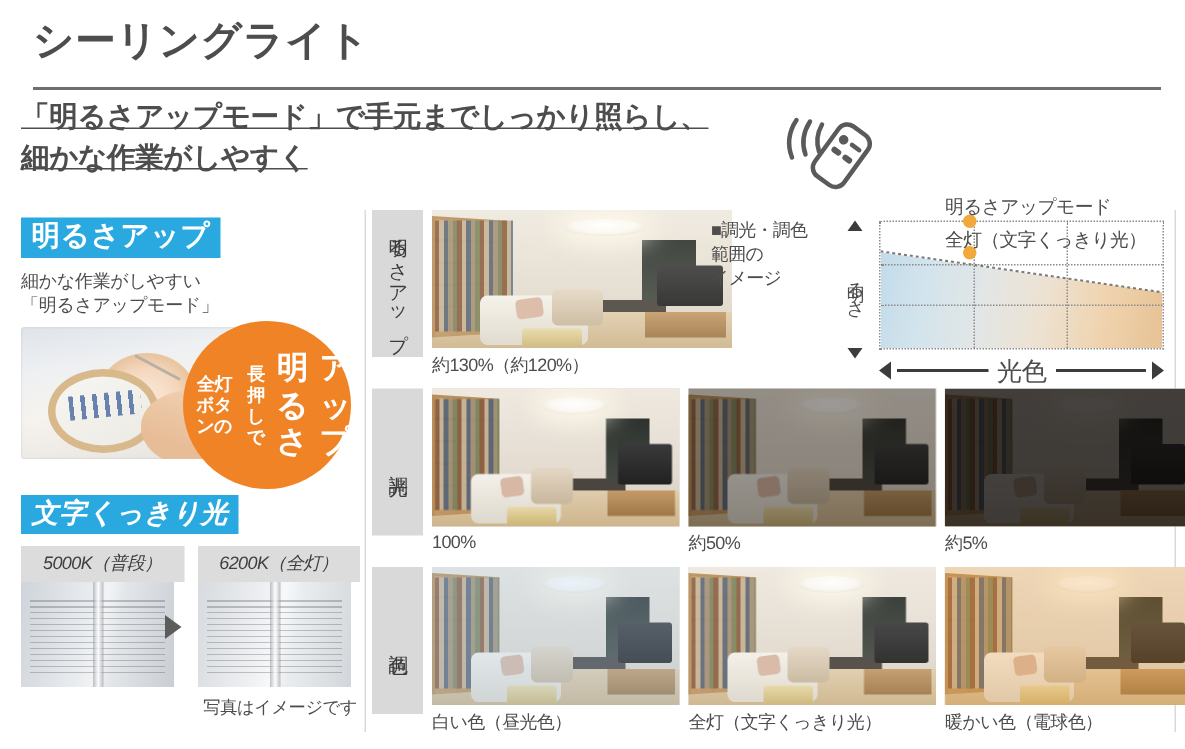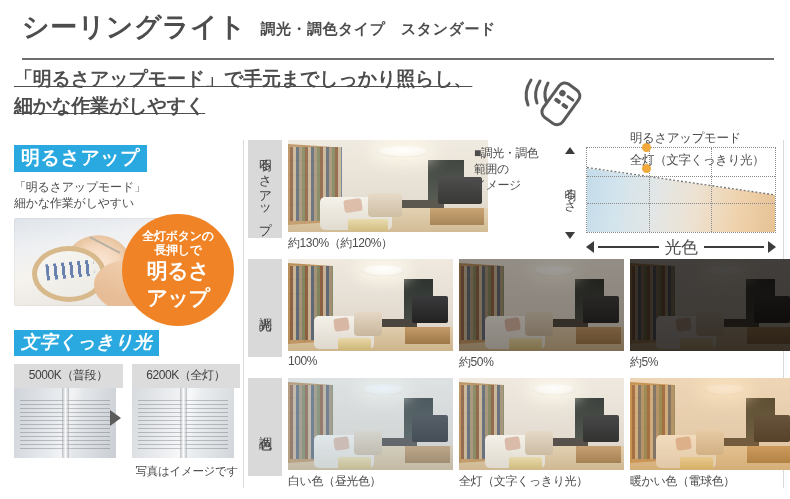--- a/index.html
+++ b/index.html
@@ -78,29 +78,29 @@
   .craft-photo .needle {
     position:absolute; left: 74px; top: 26px; width: 34px; height: 2px;
     background: #b8b0a4; transform: rotate(28deg);
   }
 
   .orange-circle {
     position: absolute; left: 108px; top: 69px;
     width: 112px; height: 112px; border-radius: 50%;
     background: #f08325;
     color: #ffffff; text-align: right;
-    display: flex; flex-direction: column; align-items: center; justify-content: center;
+    display: flex; flex-direction: row; align-items: center; justify-content: center;
     line-height: 1.18;
   }
   .oc-small { font-size: 12px; font-weight: bold; letter-spacing: -0.3px; }
   .oc-big { font-size: 21px; font-weight: bold; letter-spacing: -0.5px; margin-top: 2px; }
 
   .kk-section { position: absolute; left: 14px; top: 330px; width: 226px; }
   .kk-pair { display: flex; gap: 9px; margin-top: 8px; position: relative; }
-  .kk-item { width: 126px; }
+  .kk-item { width: 126px; font-style: italic; }
   .kk-label {
     background: #dcdcdc; color: #3f3f3f; font-size: 12px;
     text-align: center; padding: 3px 0 4px 0; letter-spacing: -0.4px;
   }
   .book-photo {
     width: 102px; height: 70px; overflow: hidden; position: relative;
     background: linear-gradient(100deg,#cfd4da 0%, #e9ecef 42%, #f2f3f4 52%, #e3e6e9 62%, #c9ced4 100%);
   }
   .book-photo.warm {
     background: linear-gradient(100deg,#d7dade 0%, #eff1f3 42%, #f7f8f9 52%, #eaedef 62%, #d2d6da 100%);
@@ -279,21 +279,20 @@
   .right-rule { position:absolute; right: 6px; top: 140px; width: 1px; height: 348px; background:#d9d9d9; }
 </style>
 </head>
 <body>
 
 <div class="page">
 
   <div class="header">
     <div class="title-row">
       <div class="main-title">シーリングライト</div>
-      <div class="sub-title">調光・調色タイプ　スタンダード</div>
     </div>
   </div>
   <div class="title-rule"></div>
 
   <div class="headline">
     <div>「明るさアップモード」で手元までしっかり照らし、</div>
     <div>細かな作業がしやすく</div>
   </div>
 
   <div class="remote-icon">
@@ -309,22 +308,22 @@
         <rect x="45" y="19" width="9" height="3" rx="1.5" fill="#5a5a5a"></rect>
         <rect x="37" y="28" width="7" height="4" rx="1.6" fill="#5a5a5a"></rect>
         <rect x="46" y="28" width="7" height="4" rx="1.6" fill="#5a5a5a"></rect>
       </g>
     </svg>
   </div>
 
   <div class="left-col">
     <span class="tag-badge">明るさアップ</span>
     <div class="lead-text">
+      <div>細かな作業がしやすい</div>
       <div>「明るさアップモード」</div>
-      <div>細かな作業がしやすい</div>
     </div>
 
     <div class="craft-photo">
       <div class="hoop"></div>
       <div class="stitch"></div>
       <div class="needle"></div>
       <div class="hand"></div>
     </div>
 
     <div class="orange-circle">

